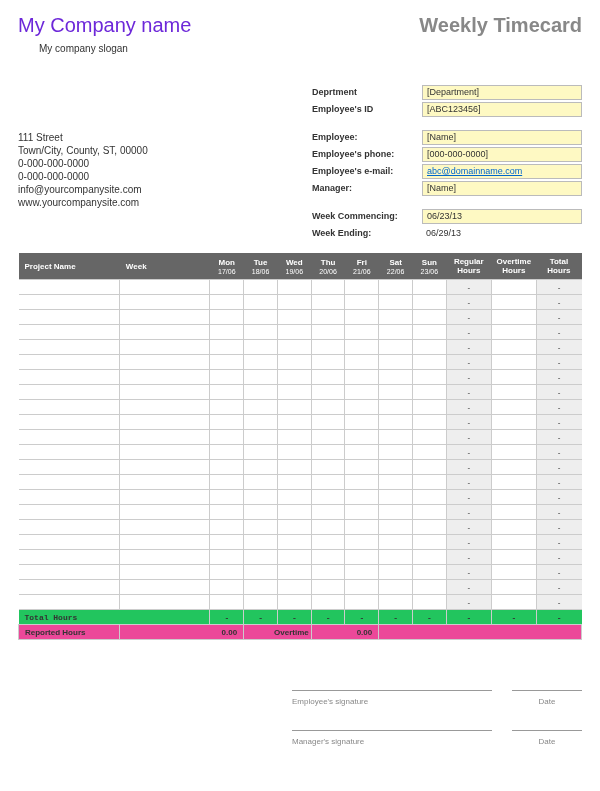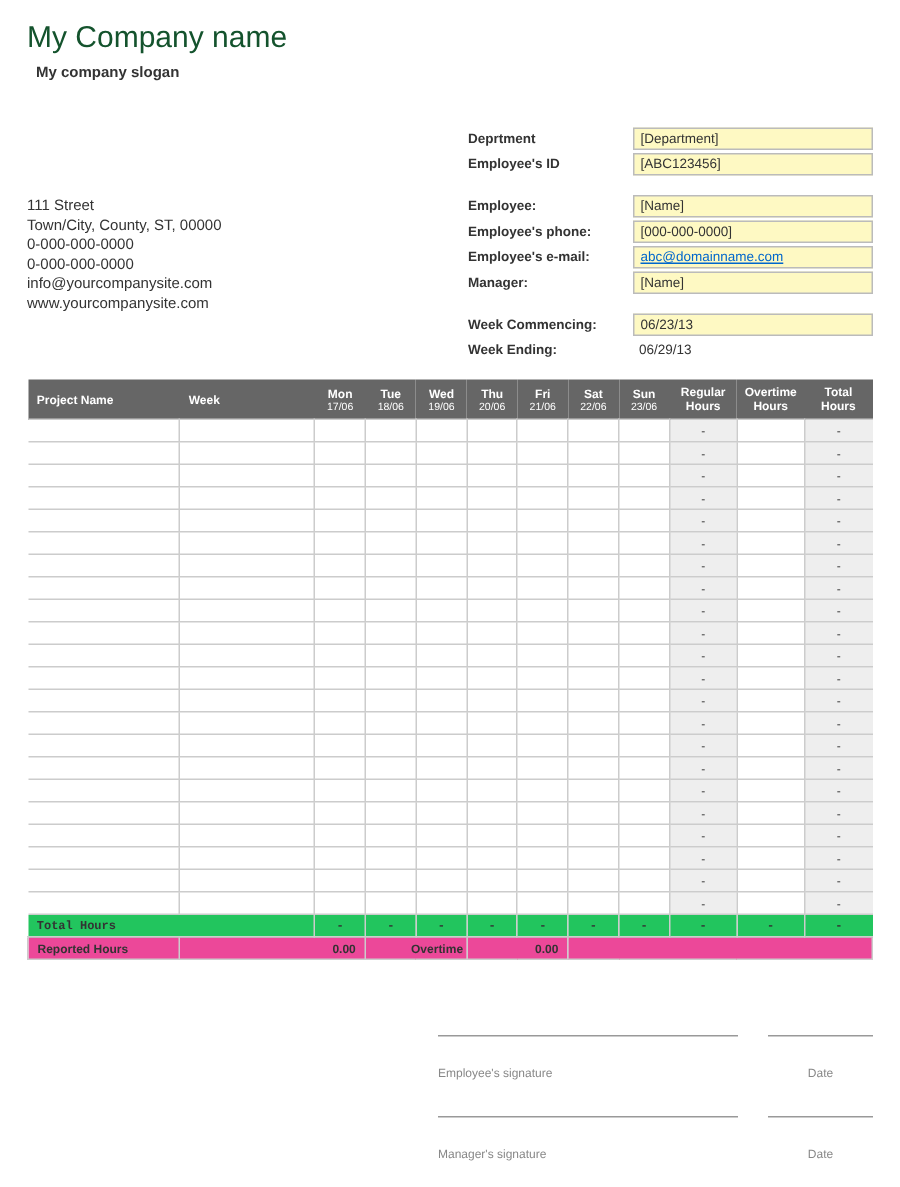--- a/index.html
+++ b/index.html
@@ -6,22 +6,22 @@
   body {
     margin: 0;
     padding: 14px 18px;
     font-family: Arial, Helvetica, sans-serif;
     font-size: 10px;
     color: #333;
     width: 600px;
     background: #fff;
   }
   .header { display: flex; justify-content: space-between; align-items: flex-start; margin-bottom: 30px; }
-  .company-name { font-size: 20px; color: #14532d; font-weight: normal; margin: 0; }
-  .slogan { font-size: 10px; color: #333; margin-top: 6px; margin-left: 6px; font-weight: bold; }
+  .company-name { font-size: 20px; color: #6d28d9; font-weight: normal; margin: 0; }
+  .slogan { font-size: 10px; color: #333; margin-top: 6px; margin-left: 21px; }
   .doc-title { font-size: 20px; color: #888; font-weight: bold; }
   .info-block { display: flex; justify-content: space-between; margin-bottom: 10px; }
   .left-info, .right-info { display: flex; flex-direction: column; }
   .left-info { gap: 2px; padding-top: 48px; }
   .right-info { gap: 1px; }
   .field-row { display: flex; align-items: center; min-height: 16px; }
   .field-label { width: 110px; font-size: 9px; font-weight: bold; }
   .field-box {
     width: 160px;
     height: 15px;
@@ -63,32 +63,33 @@
   table.timecard td.noleft { border-left:none; }
   table.timecard td.noright { border-right:none; }
   .calc-col { background: #eee; }
   .totals-row td { background:#22c55e; font-weight:bold; height:15px;font-family:Liberation Mono, monospace;}
   .totals-row td.label { text-align:left; padding-left:6px; }
   .reported-row td { background:#ec4899; font-weight:bold; height:17px; border:none;}
   .reported-row td.label { text-align:left; padding-left:6px; }
 
   .sig-block { margin-top: 50px; }
   .sig-row { display:flex; gap:20px; margin-bottom:24px; justify-content:flex-end;}
-  .sig-line { border-top:1px solid #999; font-size:8px; color:#888; padding-top:20px;}
+  .sig-line { border-top:1px solid #999; font-size:8px; color:#888; padding-top:6px;}
   .sig-main { width: 200px; }
   .sig-date { width: 70px; text-align: center; }
 </style>
 </head>
 <body>
 
 <div class="header">
   <div>
     <h1 class="company-name">My Company name</h1>
     <div class="slogan">My company slogan</div>
   </div>
+  <div class="doc-title">Weekly Timecard</div>
 </div>
 
 <div class="info-block">
   <div class="left-info">
     <div>111 Street</div>
     <div>Town/City, County, ST, 00000</div>
     <div>0-000-000-0000</div>
     <div>0-000-000-0000</div>
     <div>info@yourcompanysite.com</div>
     <div>www.yourcompanysite.com</div>

